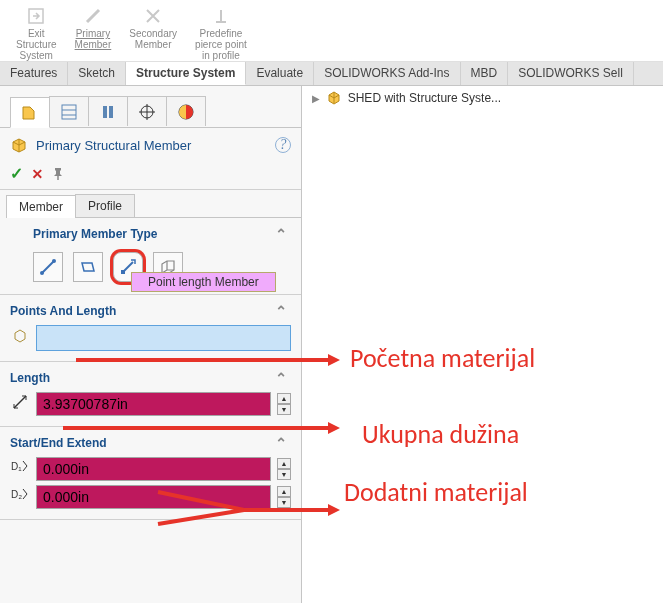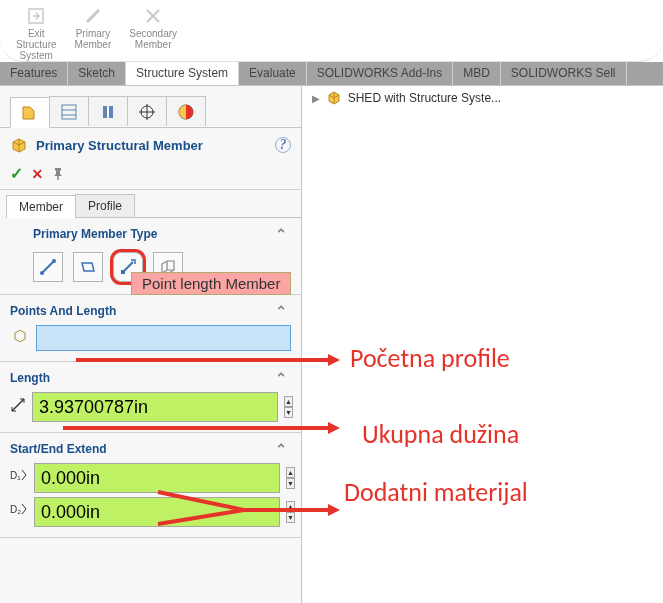--- a/index.html
+++ b/index.html
@@ -1,64 +1,64 @@
 <!DOCTYPE html>
 <html><head>
 <meta charset="utf-8">
 <style>
   * { box-sizing: border-box; margin: 0; padding: 0; font-family: "Segoe UI", Arial, sans-serif; }
   body { width: 663px; height: 603px; background: #fff; position: relative; overflow: hidden; font-size: 12px; color: #333; }
 
   
-  .ribbon { display: flex; gap: 18px; padding: 4px 16px 0 16px; height: 62px; background: #fff; border-bottom: 1px solid #e0e0e0; border-radius: 23px; }
+  .ribbon { display: flex; gap: 18px; padding: 4px 16px 0 16px; height: 62px; background: #fff; border-bottom: 1px solid #e0e0e0; }
   .ribbon-item { display: flex; flex-direction: column; align-items: center; justify-content: flex-start; gap: 2px; font-size: 10px; color: #888; text-align: center; line-height: 11px; padding-top: 2px; }
   .ribbon-icon { width: 20px; height: 20px; display:flex; align-items:center; justify-content:center; }
 
   
-  .tabs { display: flex; height: 24px; background: #a3a3a3; border-bottom: 1px solid #c5c5c5; font-size: 12px; }
+  .tabs { display: flex; height: 24px; background: #e5e5e5; border-bottom: 1px solid #c5c5c5; font-size: 12px; }
   .tab { padding: 4px 10px; border-right: 1px solid #d0d0d0; color: #444; cursor: default; }
-  .tab.active { background: #fff; font-weight: 400; border-bottom: 1px solid #fff; position: relative; }
+  .tab.active { background: #fff; font-weight: 700; border-bottom: 1px solid #fff; position: relative; }
 
   
   .main { display: flex; height: calc(603px - 62px - 24px); }
   .panel { width: 302px; background: #f7f7f7; border-right: 1px solid #c5c5c5; display: flex; flex-direction: column; }
   .canvas { flex: 1; background: #fff; position: relative; }
 
   
   .panel-icons { display: flex; border-bottom: 1px solid #c5c5c5; }
   .panel-icons .picon { width: 40px; height: 30px; border: 1px solid #c5c5c5; border-bottom: none; display:flex; align-items:center; justify-content:center; margin-left:-1px; background:#f4f4f4; }
   .panel-icons .picon:first-child { margin-left: 10px; }
   .panel-icons .picon.active { background:#fff; border-bottom:1px solid #fff; position:relative; top:1px; height:31px; }
 
-  .panel-title { display:flex; align-items:center; padding: 8px 10px; font-weight: bold; font-size: 13px; color:#1a4f89; gap:8px; }
+  .panel-title { display:flex; align-items:center; padding: 8px 10px; font-weight: normal; font-size: 13px; color:#1a4f89; gap:8px; }
   .panel-title .help { margin-left:auto; color:#5b86b5; font-size:14px; width:16px; height:16px; border:1px solid #8fb1d6; border-radius:50%; display:flex; align-items:center; justify-content:center; font-family:Georgia,serif; font-style:italic; }
 
   .action-row { display:flex; gap:8px; padding: 2px 10px 6px 10px; align-items:center; }
   .ok-icon { color:#259a2b; font-weight:bold; font-size:16px; }
   .x-icon { color:#cc2b2b; font-weight:bold; font-size:14px; }
   .pin-icon { color:#888; font-size:14px; }
 
   .sub-tabs { display:flex; border-bottom:1px solid #c5c5c5; margin: 4px 0 0 6px; }
   .sub-tab { padding:4px 12px; border:1px solid #c5c5c5; border-bottom:none; margin-right:-1px; background:#ededed; font-size:12px; }
   .sub-tab.active { background:#fff; position:relative; top:1px; }
 
   .section { padding: 8px 10px 4px 10px; }
   .section-header { display:flex; align-items:center; font-weight:bold; color:#1a4f89; font-size:12px; margin-bottom:6px; }
   .section-header .chev { margin-left:auto; color:#888; font-size:14px; padding-right:4px; }
   .section-divider { border-top:1px solid #d0d0d0; margin-top:2px; }
 
   .type-row { display:flex; gap:10px; align-items:center; padding: 4px 0 6px 0; }
   .type-btn { width:30px; height:30px; border:1px solid #b5b5b5; background:#fafafa; display:flex; align-items:center; justify-content:center; }
   .type-btn.selected { box-shadow: 0 0 0 3px #e63329; border-radius:8px; }
-  .tooltip { position:absolute; background:#fca5a5; border:1px solid #b5a96b; padding:2px 10px; font-size:15px; color:#333; z-index:10; }
+  .tooltip { position:absolute; background:#f0abfc; border:1px solid #b5a96b; padding:2px 16px; font-size:12px; color:#333; z-index:10; }
 
   .field-row { display:flex; align-items:center; gap:6px; margin-bottom:4px; }
   .field-icon { width:20px; height:20px; display:flex; align-items:flex-start; justify-content:center; }
   .select-box { flex:1; height:26px; background:#c9e3f8; border:1px solid #5ea2dd; }
-  .input-box { flex:1; height:30px; border:1px solid #a5a5a5; background:#bef264; padding:2px 6px; font-size:18px; }
+  .input-box { flex:1; height:24px; border:1px solid #a5a5a5; background:#be185d; padding:2px 6px; font-size:14px; }
   .spinner { width:14px; display:flex; flex-direction:column; }
   .spinner span { height:11px; border:1px solid #a5a5a5; background:#f0f0f0; font-size:7px; display:flex; align-items:center; justify-content:center; line-height:1; }
 
   
   .crumb { position:absolute; top:4px; left:10px; display:flex; align-items:center; gap:6px; font-size:12px; color:#333; }
   .crumb .arrow { color:#888; font-size:10px; }
 
   
   .anno-line { position:absolute; height:4px; background:#e63329; }
   .anno-label { position:absolute; font-size:26px; color:#e63329; font-family:"Calibri",Arial,sans-serif; }
@@ -81,31 +81,41 @@
     <span style="white-space:pre-line;">Exit
 Structure
 System</span>
   </div>
   <div class="ribbon-item">
     <span class="ribbon-icon">
       <svg width="18" height="18">
           <path d="M3 15L15 3" stroke="#c8c8c8" stroke-width="3"></path>
         </svg>
     </span>
-    <span style="white-space:pre-line;">Primary
+    <span style="white-space:pre-line;text-decoration:underline;">Primary
 Member</span>
   </div>
   <div class="ribbon-item">
     <span class="ribbon-icon">
       <svg width="18" height="18">
           <path d="M3 15L15 3M3 3L15 15" stroke="#c8c8c8" stroke-width="2"></path>
         </svg>
     </span>
     <span style="white-space:pre-line;">Secondary
 Member</span>
+  </div>
+  <div class="ribbon-item">
+    <span class="ribbon-icon">
+      <svg width="18" height="18">
+          <path d="M9 3v12M4 15h10" stroke="#c8c8c8" stroke-width="2"></path>
+        </svg>
+    </span>
+    <span style="white-space:pre-line;">Predefine
+pierce point
+in profile</span>
   </div>
 </div>
 
 <div class="tabs">
   <div class="tab">Features</div>
   <div class="tab">Sketch</div>
   <div class="tab active">Structure System</div>
   <div class="tab">Evaluate</div>
   <div class="tab">SOLIDWORKS Add-Ins</div>
   <div class="tab">MBD</div>
@@ -296,21 +306,21 @@
             <path d="M8 2v11M3 5l5 3 5-3" stroke="#b88a1a" fill="none"></path>
           </svg>
       </span>
       <span>SHED with Structure Syste...</span>
     </div>
   </div>
 </div>
 
 <div class="anno-line" style="left:76px; top:358px; width:254px;"></div>
 <div class="anno-triangle right" style="left:328px; top:354px;"></div>
-<div class="anno-label" style="left:350px; top:342px;">Početna profile</div>
+<div class="anno-label" style="left:350px; top:342px;">Početna materijal</div>
 
 <div class="anno-line" style="left:63px; top:426px; width:267px;"></div>
 <div class="anno-triangle right" style="left:328px; top:422px;"></div>
 <div class="anno-label" style="left:362px; top:418px;">Ukupna dužina</div>
 
 <svg style="position:absolute; left:0; top:0; width:663px; height:603px; pointer-events:none;">
   <line x1="158" y1="492" x2="244" y2="510" stroke="#e63329" stroke-width="4"></line>
   <line x1="158" y1="524" x2="244" y2="510" stroke="#e63329" stroke-width="4"></line>
   <line x1="244" y1="510" x2="328" y2="510" stroke="#e63329" stroke-width="4"></line>
   <polygon points="328,504 340,510 328,516" fill="#e63329"></polygon>

